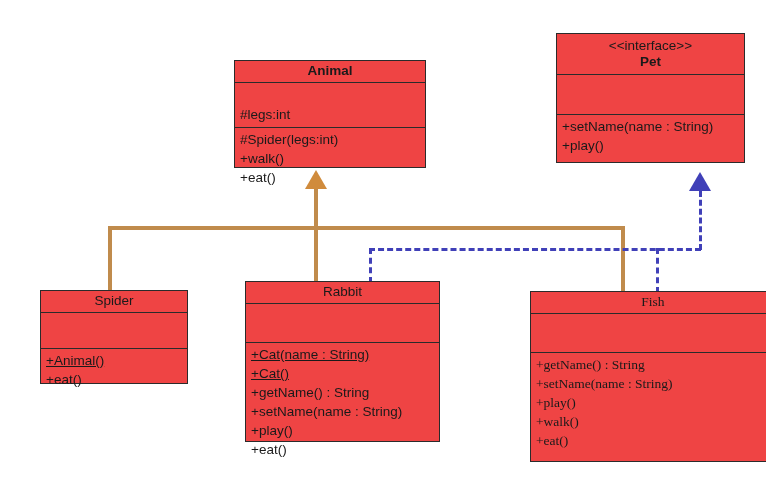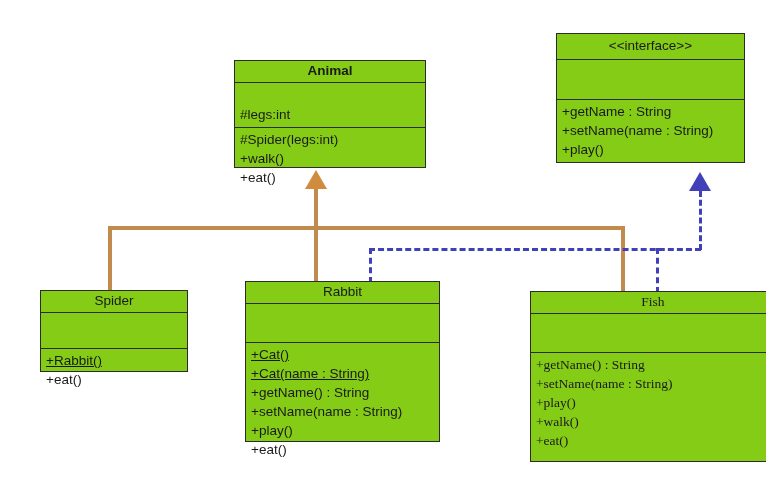--- a/index.html
+++ b/index.html
@@ -14,21 +14,21 @@
     background: #ffffff;
     font-family: "Liberation Sans", sans-serif;
     overflow: hidden;
   }
 
   
   .uml-class {
     position: absolute;
     box-sizing: border-box;
     border: 1.5px solid #2b2b2b;
-    background: #84cc16;
+    background: #ef4444;
     z-index: 5;
   }
   .uml-header {
     box-sizing: border-box;
     border-bottom: 1.5px solid #2b2b2b;
     text-align: center;
     color: #1a1a1a;
     padding: 2px 4px 3px 4px;
     line-height: 1.15;
   }
@@ -133,48 +133,48 @@
     <div class="uml-ops">
       <div class="row">#Spider(legs:int)</div>
       <div class="row">+walk()</div>
       <div class="row">+eat()</div>
     </div>
   </div>
 
   <div class="uml-class" style="left:556px; top:33px; width:189px; height:130px;">
     <div class="uml-header bold" style="padding-top:4px; padding-bottom:5px;">
       <span class="stereotype">&lt;&lt;interface&gt;&gt;</span>
+      <span class="cls-name">Pet</span>
     </div>
     <div class="uml-attrs empty" style="height:20px;"></div>
     <div class="uml-ops">
-      <div class="row">+getName : String</div>
       <div class="row">+setName(name : String)</div>
       <div class="row">+play()</div>
     </div>
   </div>
 
-  <div class="uml-class" style="left:40px; top:290px; width:148px; height:82px;">
+  <div class="uml-class" style="left:40px; top:290px; width:148px; height:94px;">
     <div class="uml-header">
       <span class="cls-name">Spider</span>
     </div>
     <div class="uml-attrs empty" style="height:16px;"></div>
     <div class="uml-ops">
-      <div class="row"><span class="u">+Rabbit()</span></div>
+      <div class="row"><span class="u">+Animal()</span></div>
       <div class="row">+eat()</div>
     </div>
   </div>
 
   <div class="uml-class" style="left:245px; top:281px; width:195px; height:161px;">
     <div class="uml-header">
       <span class="cls-name">Rabbit</span>
     </div>
     <div class="uml-attrs empty" style="height:19px;"></div>
     <div class="uml-ops">
+      <div class="row"><span class="u">+Cat(name : String)</span></div>
       <div class="row"><span class="u">+Cat()</span></div>
-      <div class="row"><span class="u">+Cat(name : String)</span></div>
       <div class="row">+getName() : String</div>
       <div class="row">+setName(name : String)</div>
       <div class="row">+play()</div>
       <div class="row">+eat()</div>
     </div>
   </div>
 
   <div class="uml-class" style="left:530px; top:291px; width:246px; height:171px;font-family:Liberation Serif, serif;">
     <div class="uml-header">
       <span class="cls-name">Fish</span>

